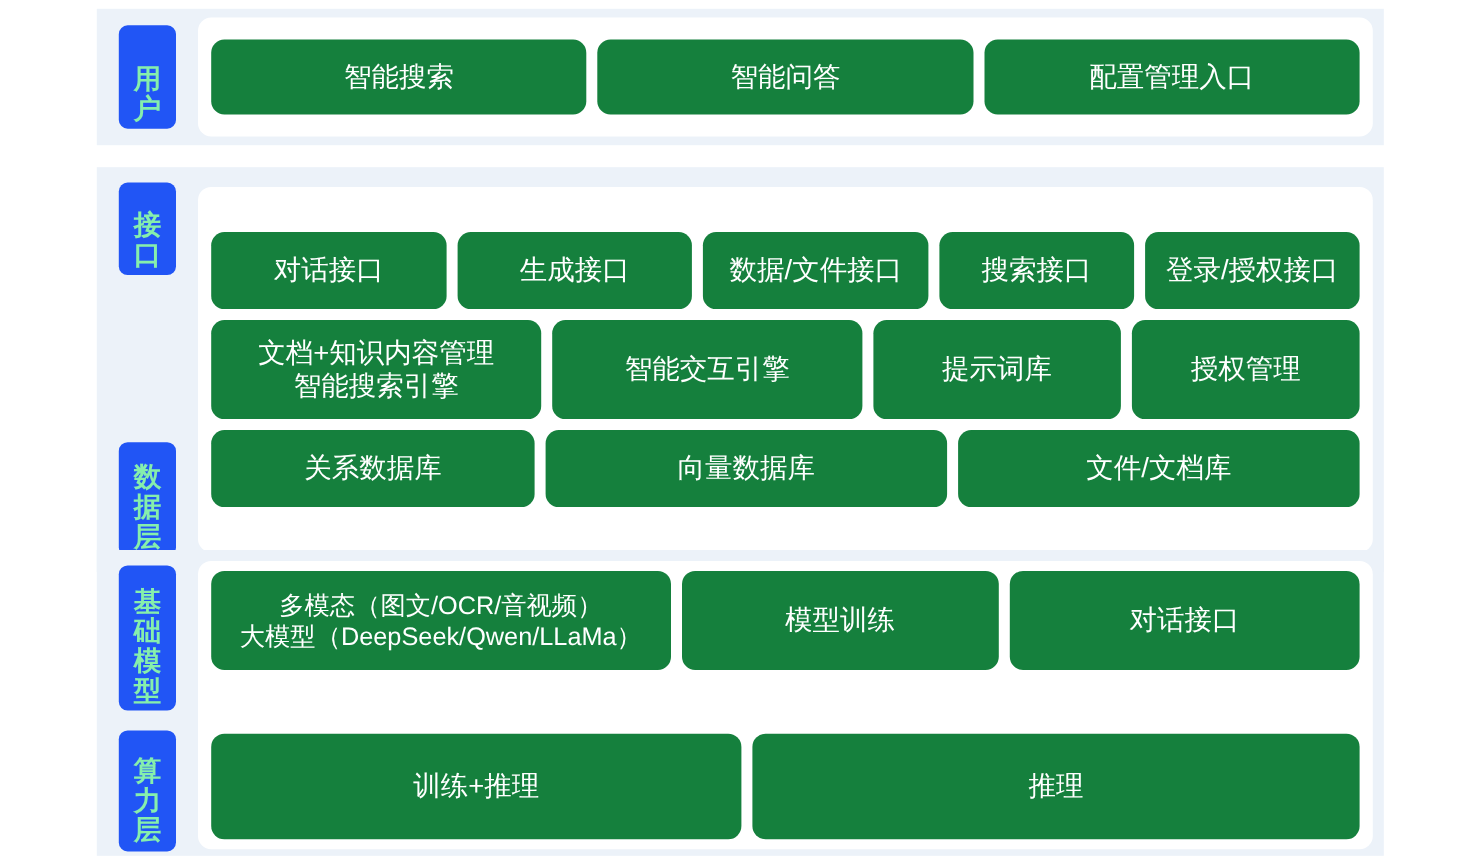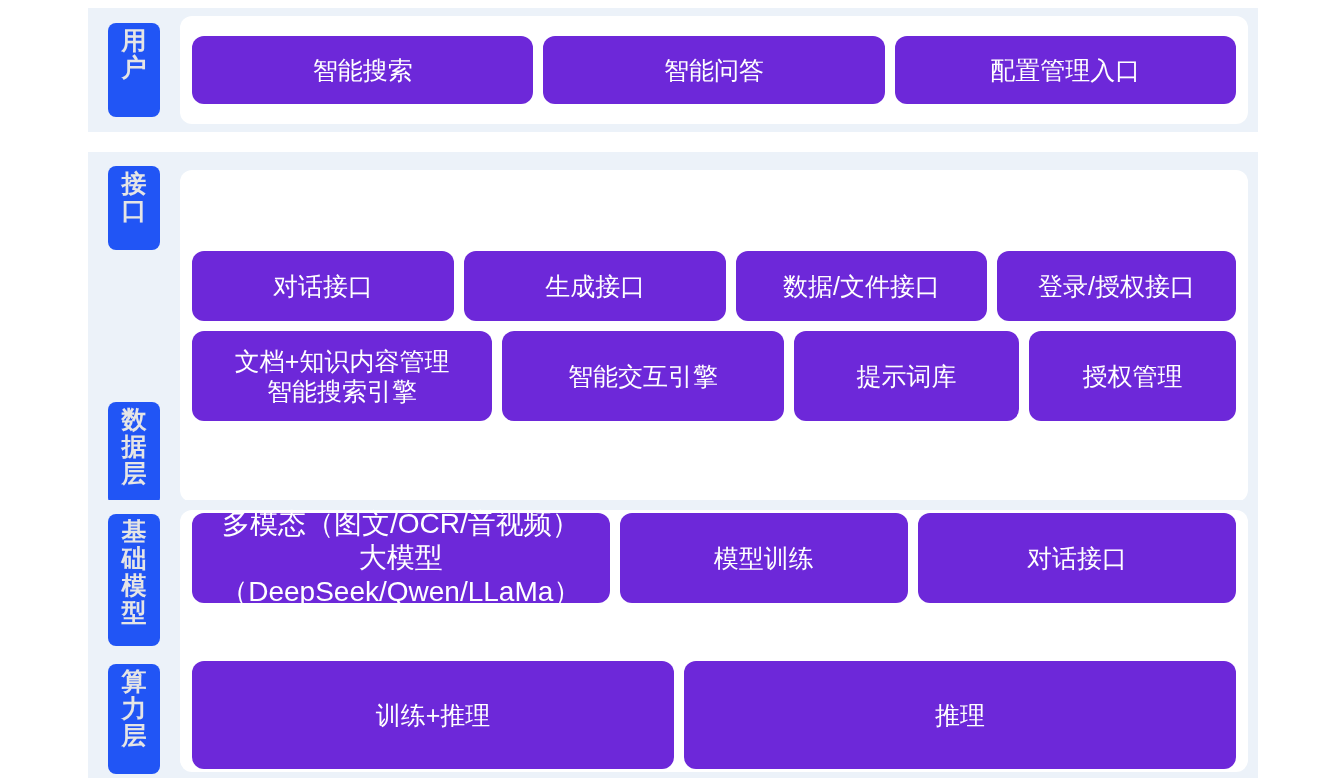--- a/index.html
+++ b/index.html
@@ -44,27 +44,27 @@
     align-items: center;
     box-sizing: border-box;
     padding: 10px 0;
     gap: 8px;
   }
 
   .tab {
     width: 52px;
     background: #2155f5;
     border-radius: 8px;
-    color: #e5e5e5;
+    color: #86efac;
     font-weight: bold;
     font-size: 25px;
     line-height: 1.08;
     letter-spacing: 0px;
     display: flex;
-    align-items: flex-start;
+    align-items: flex-end;
     justify-content: center;
     text-align: center;
     box-sizing: border-box;
     writing-mode: horizontal-tb;
     word-break: break-all;
     padding: 4px 6px;
   }
   .tab span { display: block; width: 26px; }
 
   
@@ -83,21 +83,21 @@
 
   .row {
     display: flex;
     flex-direction: row;
     gap: 10px;
     width: 100%;
   }
 
   
   .card {
-    background: #6d28d9;
+    background: #15803d;
     border-radius: 12px;
     color: #ffffff;
     font-size: 25px;
     line-height: 1.22;
     display: flex;
     align-items: center;
     justify-content: center;
     text-align: center;
     box-sizing: border-box;
     padding: 6px 10px;
@@ -118,26 +118,26 @@
   #sec-mid .tab.t-data{ height: 104px; }
   #sec-mid .panel   { margin: 18px 10px 18px 0; padding: 18px 12px; gap: 10px; }
   #sec-mid .row-if   .card { height: 70px; }
   #sec-mid .row-app  .card { height: 90px; }
   #sec-mid .row-data .card { height: 70px; }
 
   
   #sec-base          { top: 500px; height: 278px; }
   #sec-base .tab-col { justify-content: space-between; padding: 14px 0 4px 0; gap: 6px; }
   #sec-base .tab.t-fm { height: 132px; }
-  #sec-base .tab.t-cp { height: 110px; }
+  #sec-base .tab.t-cp { height: 110px; font-family: Liberation Mono, monospace; }
   #sec-base .panel   { margin: 10px 10px 6px 0; padding: 10px 12px; gap: 10px; }
   #sec-base .row-fm  .card { height: 90px; }
-  #sec-base .row-cp  .card { height: 108px; margin-top: 48px; }
-
-  .f-small { font-size: 28px; }
+  #sec-base .row-cp  .card { height: 96px; margin-top: 48px; }
+
+  .f-small { font-size: 23px; }
 </style>
 </head>
 <body>
 
 <div class="diagram">
 
   <div class="section" id="sec-user">
     <div class="tab-col">
       <div class="tab t-user">
         <span>用户</span>
@@ -160,31 +160,37 @@
       <div class="tab t-data">
         <span>数据层</span>
       </div>
     </div>
     <div class="panel">
 
       <div class="row row-if">
         <div class="card" style="flex:21 1 0">对话接口</div>
         <div class="card" style="flex:21 1 0">生成接口</div>
         <div class="card" style="flex:20 1 0">数据/文件接口</div>
+        <div class="card" style="flex:17 1 0">搜索接口</div>
         <div class="card" style="flex:19 1 0">登录/授权接口</div>
       </div>
 
       <div class="row row-app">
         <div class="card" style="flex:30 1 0">文档+知识内容管理
 智能搜索引擎</div>
         <div class="card" style="flex:28 1 0">智能交互引擎</div>
         <div class="card" style="flex:22 1 0">提示词库</div>
         <div class="card" style="flex:20 1 0">授权管理</div>
       </div>
 
+      <div class="row row-data">
+        <div class="card" style="flex:27 1 0">关系数据库</div>
+        <div class="card" style="flex:34 1 0">向量数据库</div>
+        <div class="card" style="flex:34 1 0">文件/文档库</div>
+      </div>
 
     </div>
   </div>
 
   <div class="section" id="sec-base">
     <div class="tab-col">
       <div class="tab t-fm">
         <span>基础模型</span>
       </div>
       <div class="tab t-cp">

